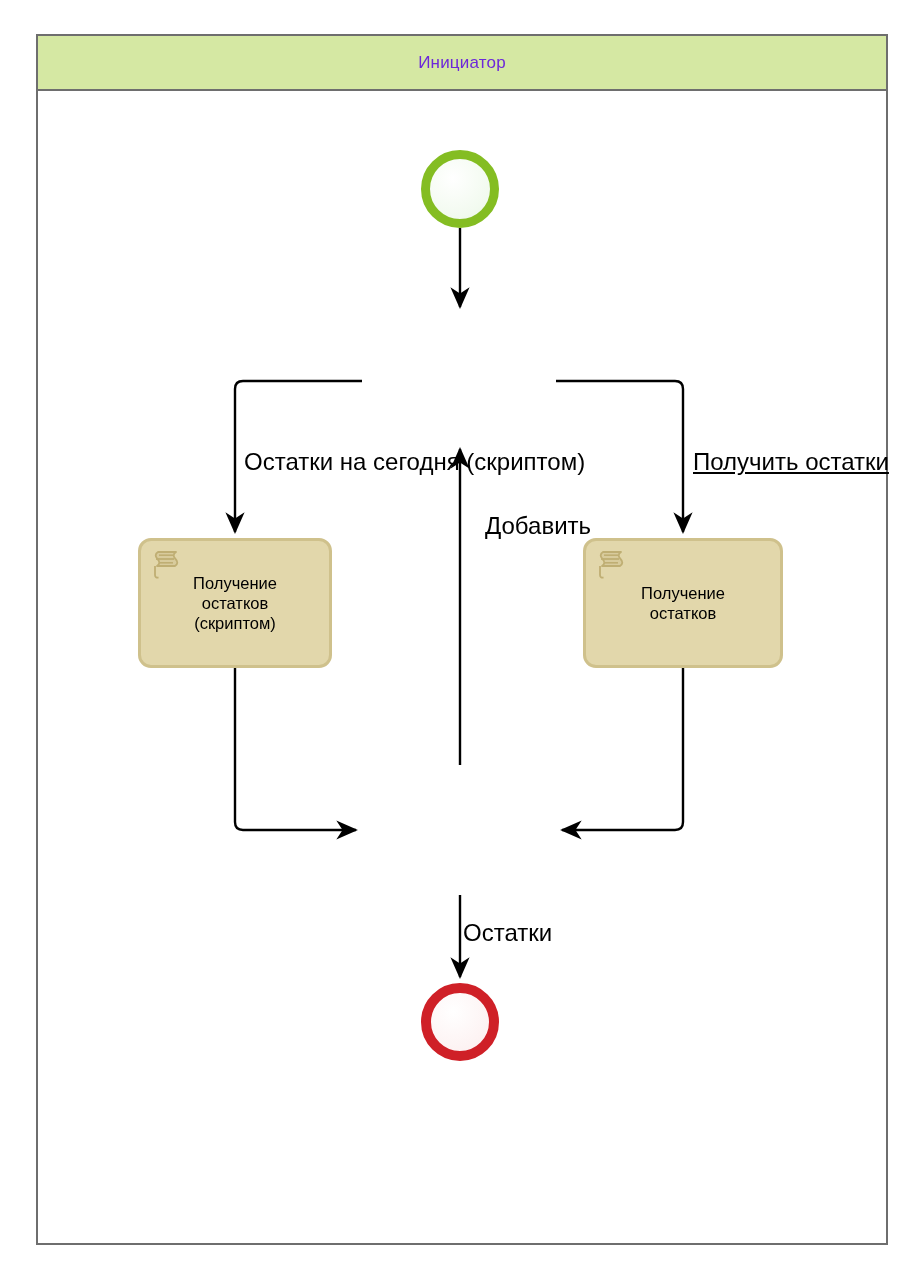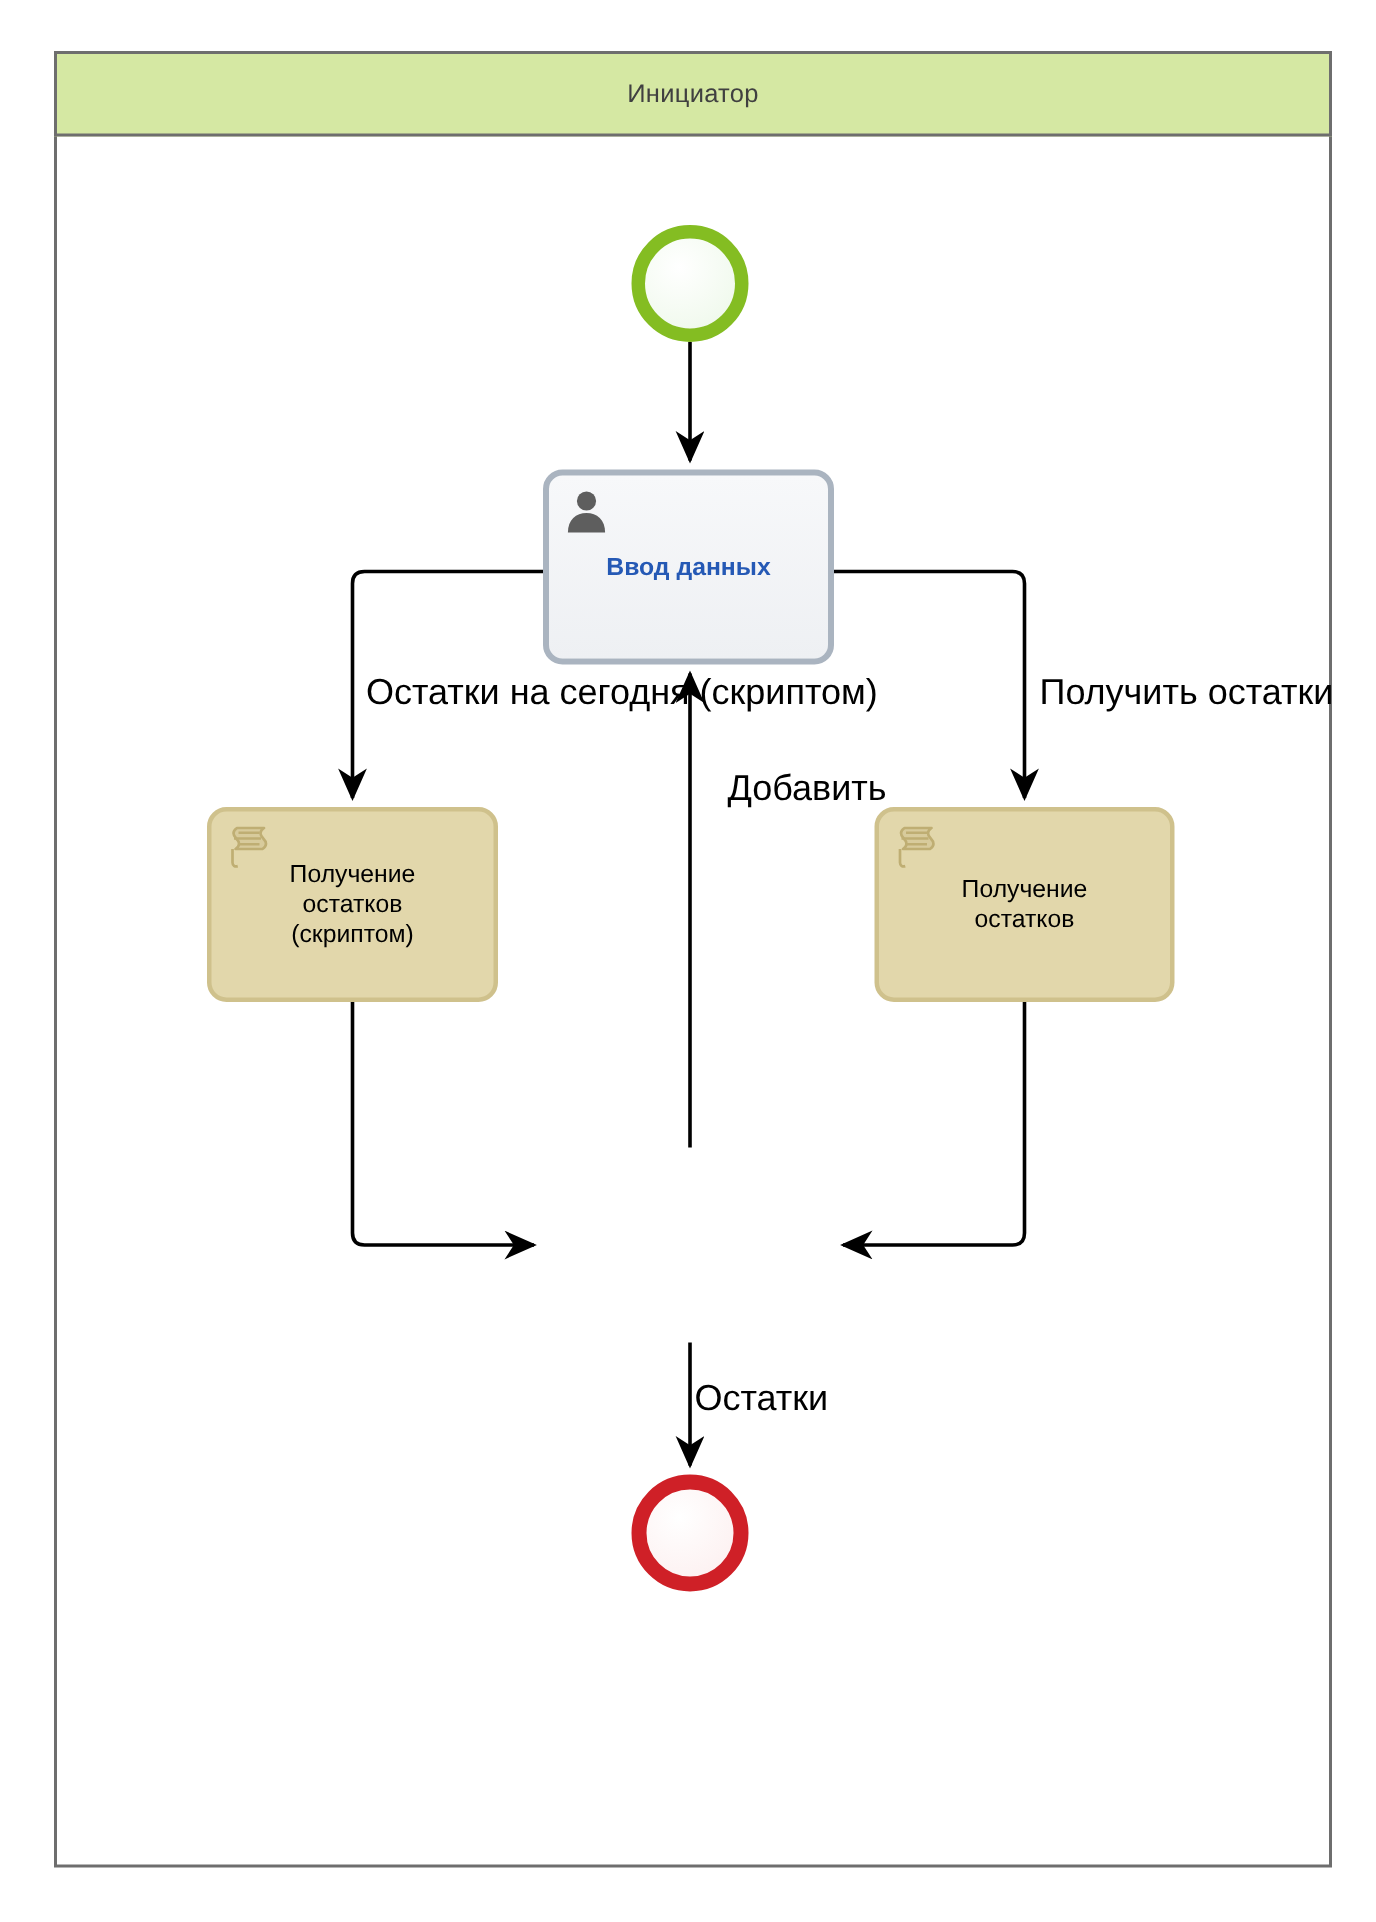--- a/index.html
+++ b/index.html
@@ -37,21 +37,21 @@
     height: 57px;
     box-sizing: border-box;
     background: #d5e8a3;
     border: 2px solid #6e6e6e;
     display: flex;
     align-items: center;
     justify-content: center;
   }
   .pool-header-label {
     font-size: 17px;
-    color: #404040;
+    color: #6d28d9;
     letter-spacing: 0.2px;
   }
 
   
   .event {
     position: absolute;
     border-radius: 50%;
     box-sizing: border-box;
   }
   .event-start {
@@ -128,21 +128,21 @@
 
   
   .edge-label {
     position: absolute;
     font-size: 24px;
     color: #000000;
     white-space: nowrap;
     background: transparent;
   }
   #label-left-branch  { left: 244px; top: 448px; }
-  #label-right-branch { left: 693px; top: 448px; }
+  #label-right-branch { left: 693px; top: 448px; text-decoration: underline; }
   #label-add          { left: 463px; top: 512px; padding-left: 22px; }
   #label-done         { left: 463px; top: 919px; }
 </style>
 </head>
 <body>
 
 <div id="canvas">
 
   <div class="pool"></div>
 
@@ -169,27 +169,20 @@
 
     <path d="M460,765 L460,449" fill="none" stroke="#000000" stroke-width="2.4" marker-end="url(#arrow)"></path>
 
     <path d="M460,895 L460,977" fill="none" stroke="#000000" stroke-width="2.4" marker-end="url(#arrow)"></path>
   </svg>
 
   <div class="event event-start"></div>
 
   <div class="event event-end"></div>
 
-  <div id="task-input" class="task task-user">
-    <svg class="task-icon" viewBox="0 0 32 32">
-      <circle cx="16" cy="9" r="6.4" fill="#5e5e5e"></circle>
-      <path d="M3.6,30 C3.6,21.4 9,17 16,17 C23,17 28.4,21.4 28.4,30 Z" fill="#5e5e5e"></path>
-    </svg>
-    <span class="task-label">Ввод данных</span>
-  </div>
 
   <div id="task-script-left" class="task task-script">
     <svg class="task-icon" viewBox="0 0 32 32">
       <path d="M8,3 L26,3 C23,5 23,7.5 25.5,10 C28,12.5 28,15 25,17 L7,17 C10,15 10,12.5 7.5,10 C5,7.5 5,5 8,3 Z" fill="#d8cb9c" stroke="#bfae73" stroke-width="1.8" stroke-linejoin="round"></path>
       <path d="M6,10 L24,10" stroke="#bfae73" stroke-width="1.8"></path>
       <path d="M9,6.2 L23,6.2" stroke="#bfae73" stroke-width="1.6"></path>
       <path d="M9,13.8 L23,13.8" stroke="#bfae73" stroke-width="1.6"></path>
       <path d="M5,17 L5,26 C5,28 6.5,29 8.5,28.4" fill="none" stroke="#bfae73" stroke-width="1.8"></path>
     </svg>
     <span class="task-label">Получение

